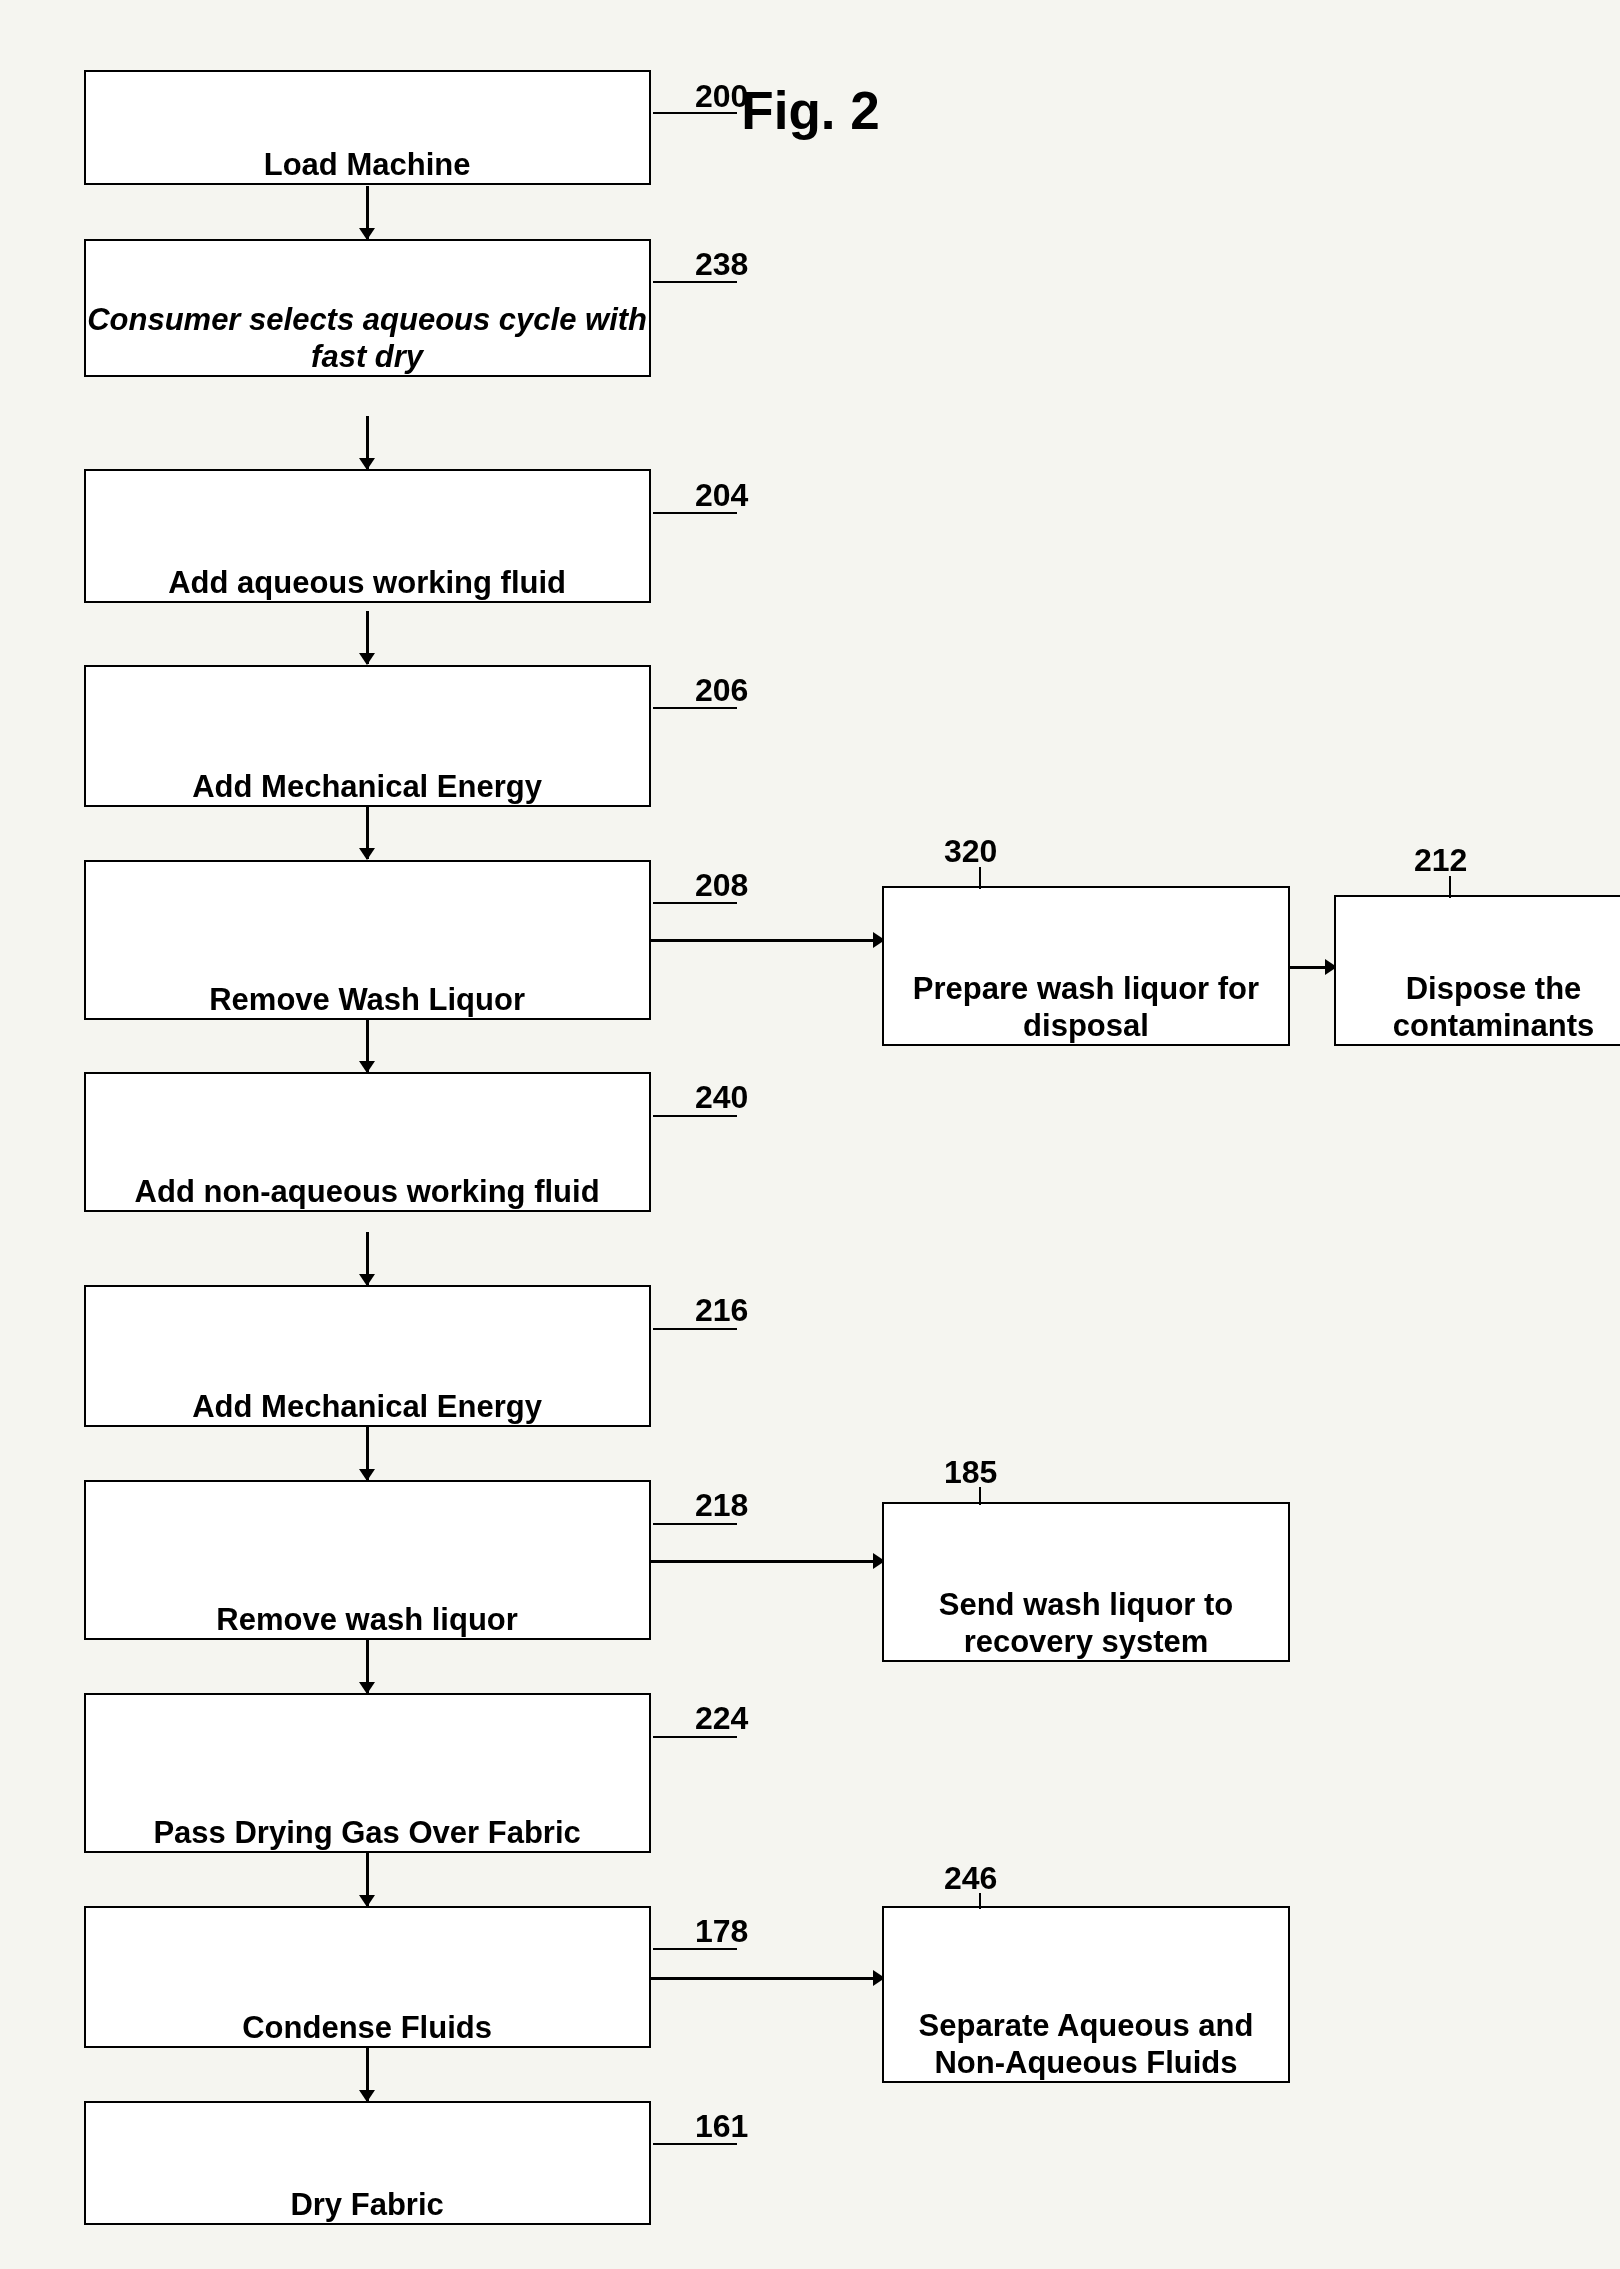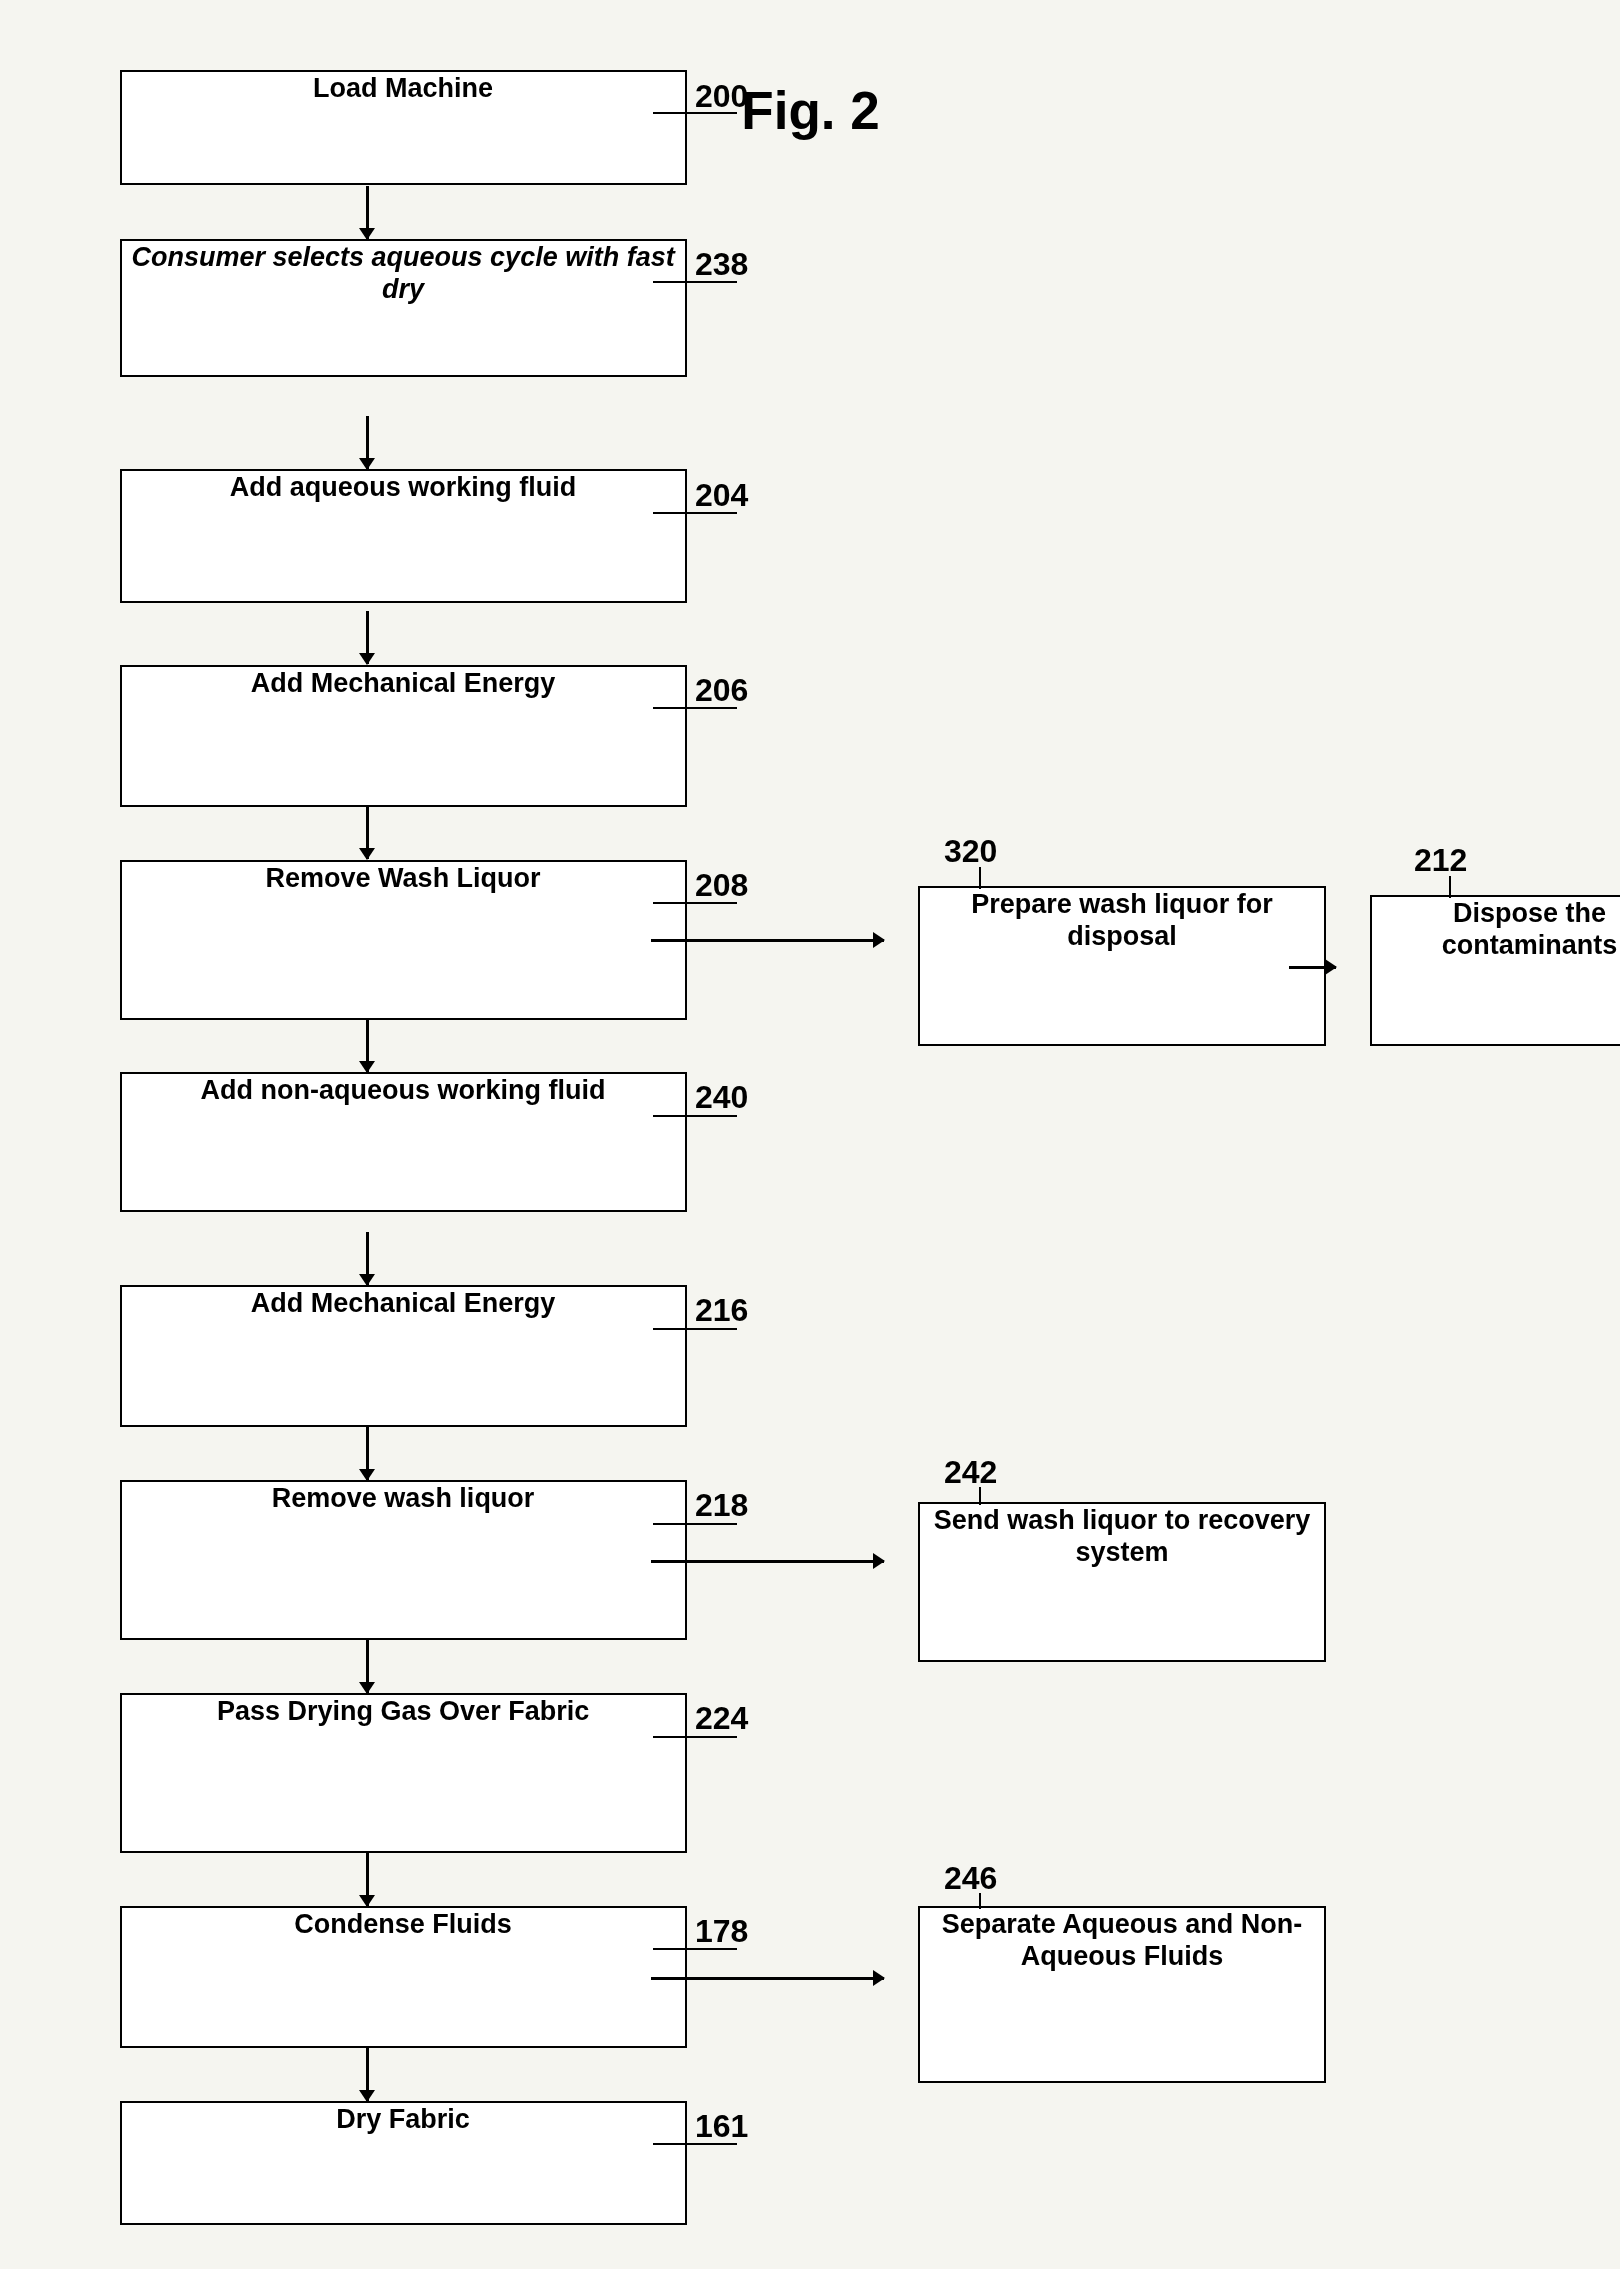--- a/index.html
+++ b/index.html
@@ -16,28 +16,27 @@
       position: relative;
       width: 1507px;
       margin: 0 auto;
     }
 
     
     .flow-box {
       border: 2.7px solid #000;
       background: #fff;
       display: flex;
-      align-items: flex-start;
+      align-items: flex-end;
       justify-content: center;
       text-align: center;
-      font-size: 27px;
+      font-size: 31px;
       font-weight: bold;
       line-height: 1.2;
       position: absolute;
-      margin-left: 36px;
     }
 
     
     .left-box {
       left: 26.6px;
       width: 567px;
     }
 
     
     .mid-box {
@@ -204,21 +203,21 @@
 
   <div class="ref-label" style="top: 1452px; left: 638px;">218</div>
   <div class="ref-line" style="top: 1488px; left: 596px; width: 84px;"></div>
 
   <div class="arrow-right" style="top: 1525px; left: 594px; width: 233px;"></div>
 
   <div class="flow-box mid-box" style="top: 1467px; height: 160px; width: 408px;">
     <span>Send wash liquor to recovery system</span>
   </div>
 
-  <div class="ref-label" style="top: 1419px; left: 887px;">242</div>
+  <div class="ref-label" style="top: 1419px; left: 887px;">185</div>
   <div class="ref-line" style="top: 1452px; left: 922px; width: 1.8px; height: 17.7px; background:#000;"></div>
 
   <div class="arrow-down" style="top: 1605px; height: 53px;"></div>
 
   <div class="flow-box left-box" style="top: 1658px; height: 160px;">
     <span>Pass Drying Gas Over Fabric</span>
   </div>
 
   <div class="ref-label" style="top: 1665px; left: 638px;">224</div>
   <div class="ref-line" style="top: 1701px; left: 596px; width: 84px;"></div>

